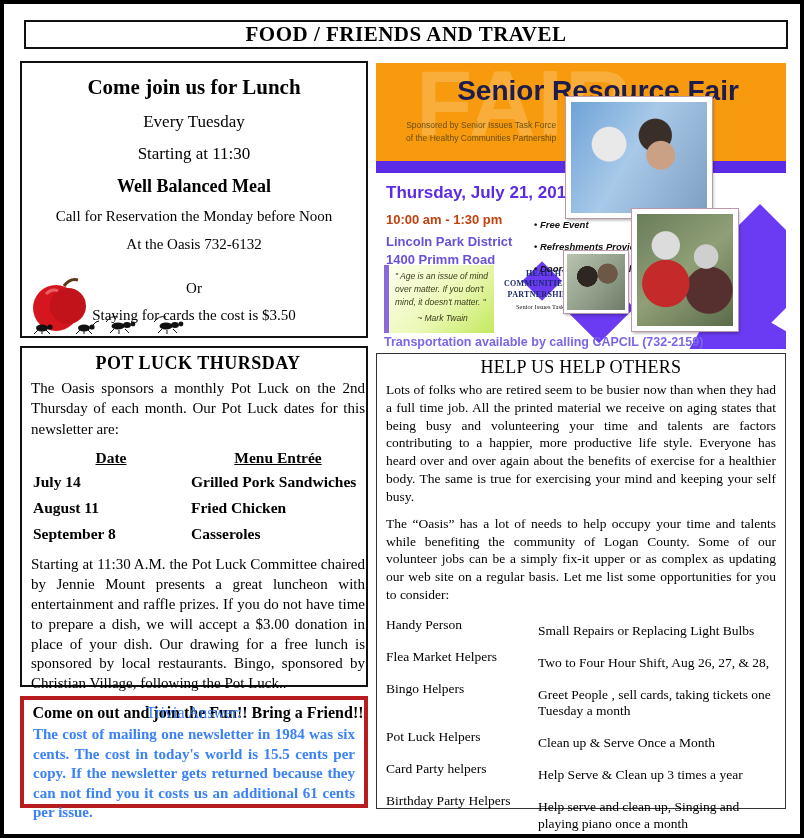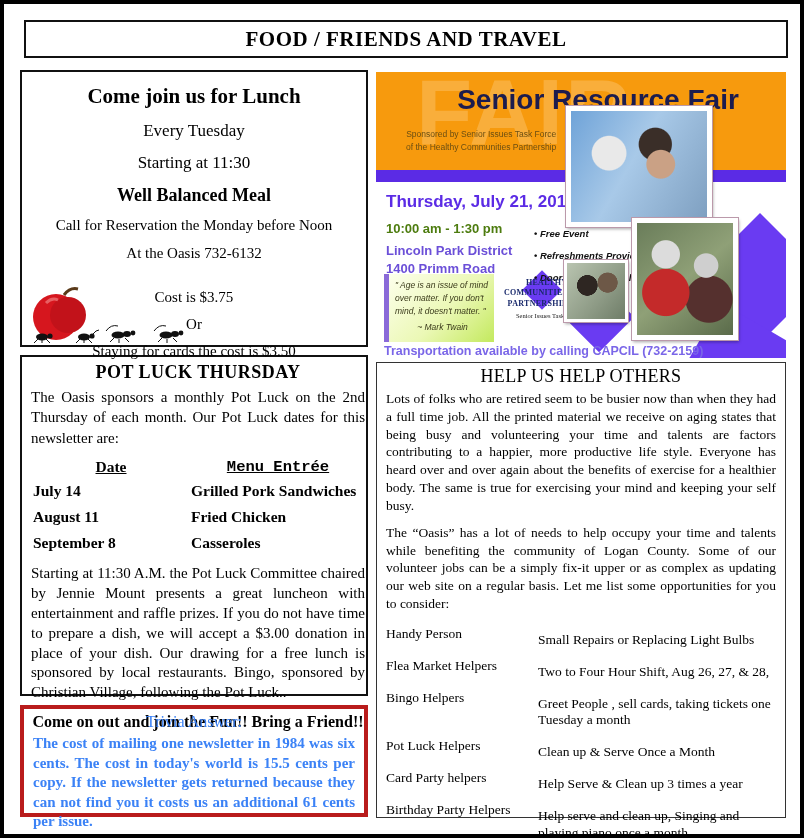--- a/index.html
+++ b/index.html
@@ -4,21 +4,21 @@
 <style>
   * { box-sizing: border-box; margin: 0; padding: 0; }
   body { background:#888; font-family:"Liberation Serif", serif; }
   .page {
     width:804px; height:838px; background:#fff; position:relative;
     border:4px solid #000; padding:16px 14px 0 16px; overflow:hidden;
     margin:0 auto;
   }
   
   .header-box {
-    border:2px solid #111; height:38px; width:764px; margin-left:4px;
+    border:2px solid #111; height:29px; width:764px; margin-left:4px;
     display:flex; align-items:center; justify-content:center;
   }
   .header-box h1 { font-size:21px; font-weight:bold; letter-spacing:.5px; color:#000; }
 
   .cols { display:flex; gap:8px; margin-top:12px; margin-left:0; }
   .col-left { width:360px; }
   .col-right { width:410px; }
 
   
   .lunch-box {
@@ -43,21 +43,21 @@
   }
   .flyer-title {
     position:absolute; left:0; top:14px; width:100%; text-align:center;
     font-size:28px; font-weight:bold; color:#1C1C4E;padding-left:34px;
   }
   .flyer-sponsor { position:absolute; left:18px; top:58px; font-size:8.5px; color:#6B4E12; line-height:1.5;text-align:right; }
   .flyer-sponsor .sp2 { padding-left:12px; }
   .flyer-bar { position:absolute; left:0; top:100px; width:410px; height:12px; background:#5B2BE5; }
 
   .flyer-date { position:absolute; left:10px; top:122px; font-size:17px; font-weight:bold; color:#5B2BE5; }
-  .flyer-time { position:absolute; left:10px; top:151px; font-size:13px; font-weight:bold; color:#4d7c0f; }
+  .flyer-time { position:absolute; left:10px; top:151px; font-size:13px; font-weight:bold; color:#c2410c; }
   .flyer-loc  { position:absolute; left:10px; top:172px; font-size:13px; color:#6B4FD8; line-height:1.35; font-weight:bold; }
   .flyer-bullets { position:absolute; left:158px; top:153px; font-size:9.5px; color:#111; font-style:italic; font-weight:bold; line-height:2.3; }
   .flyer-bullets div::before { content:"•  "; font-style:normal; }
 
   .quote-box {
     position:absolute; left:8px; top:204px; width:110px; height:68px;
     background:linear-gradient(135deg,#FDFFEC 0%, #EBF8B5 55%, #C3E95E 100%);
     border-left:5px solid #8A6AD8; padding:5px 4px 0 6px;
     font-style:italic; font-size:8.5px; color:#3A3A1A; line-height:1.5;
   }
@@ -97,21 +97,21 @@
       linear-gradient(130deg,#b9c4b0 0%, #8e9b86 60%, #6f7d68 100%); }
 
   
   .potluck-box { border:2px solid #111; margin-top:8px; height:341px; padding:5px 1px 0 9px; color:#000; }
   .potluck-title { text-align:center; font-size:18px; font-weight:bold; margin-bottom:4px; letter-spacing:.5px; }
   .potluck-intro { font-size:15px; text-align:justify; line-height:1.35; }
   .pl-table { margin-top:10px; }
   .pl-head { display:flex; font-weight:bold; font-size:15.5px; margin-bottom:6px; }
   .pl-head .c1, .pl-head .c2 { text-decoration:underline; }
   .pl-head .c1 { width:160px; text-align:center; }
-  .pl-head .c2 { flex:1; text-align:center;font-family:Liberation Mono, monospace; }
+  .pl-head .c2 { flex:1; text-align:center; }
   .pl-row { display:flex; font-weight:bold; font-size:15.5px; margin-bottom:8px; }
   .pl-row .c1 { width:160px; padding-left:2px; }
   .pl-row .c2 { flex:1; }
   .potluck-body { font-size:15px; text-align:justify; line-height:1.33; margin-top:12px; }
   .potluck-footer { text-align:center; font-weight:bold; font-size:16px; margin-top:10px; }
 
   
   .trivia-box { border:4px solid #b91c1c; margin-top:9px; height:112px; padding:4px 9px 0 9px; color:#3b82f6; }
   .trivia-title { text-align:center; font-size:16px; margin-bottom:3px; }
   .trivia-body { font-size:15px; font-weight:bold; text-align:justify; line-height:1.3; }
@@ -139,21 +139,20 @@
     <div class="col-left">
 
       <div class="lunch-box">
         <div class="lunch-title">Come join us for Lunch</div>
         <div class="lunch-line">Every Tuesday</div>
         <div class="lunch-line">Starting at 11:30</div>
         <div class="lunch-sub">Well Balanced Meal</div>
         <div class="lunch-detail">Call for Reservation the Monday before Noon</div>
         <div class="lunch-detail">At the Oasis 732-6132</div>
         <div class="gap18"></div>
-        <div class="lunch-cost">Cost is $3.75</div>
         <div class="lunch-cost">Or</div>
         <div class="lunch-cost">Staying for cards the cost is $3.50</div>
         <svg class="apple-ants" viewBox="0 0 200 62">
           <path d="M38 14 Q44 6 52 8" stroke="#5a3a1a" stroke-width="3" fill="none"></path>
           <circle cx="30" cy="36" r="23" fill="#D6161E"></circle>
           <circle cx="42" cy="34" r="18" fill="#C2121A"></circle>
           <path d="M20 22 q6 -6 12 -3" stroke="#F08080" stroke-width="3" fill="none" opacity=".7"></path>
 
           <g fill="#111">
             <ellipse cx="16" cy="56" rx="6" ry="3.4"></ellipse>

